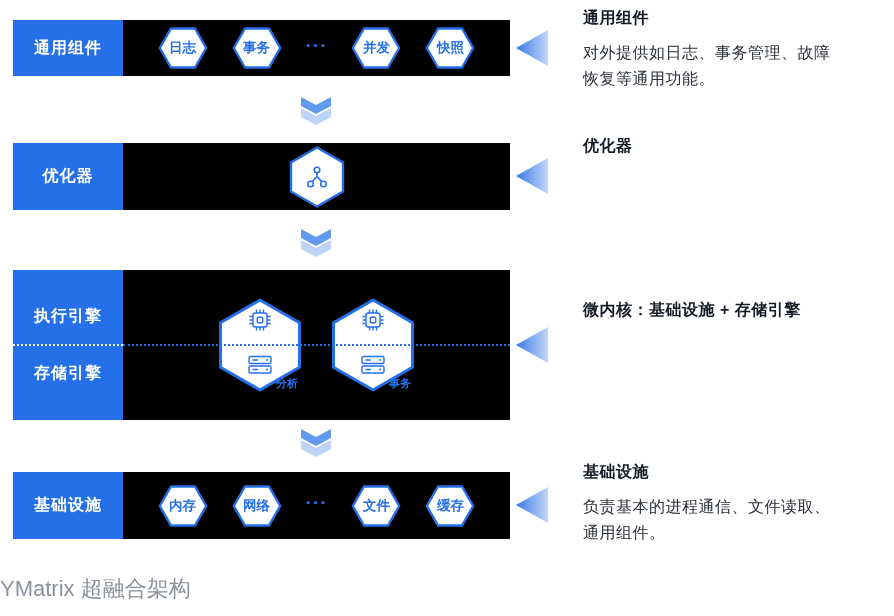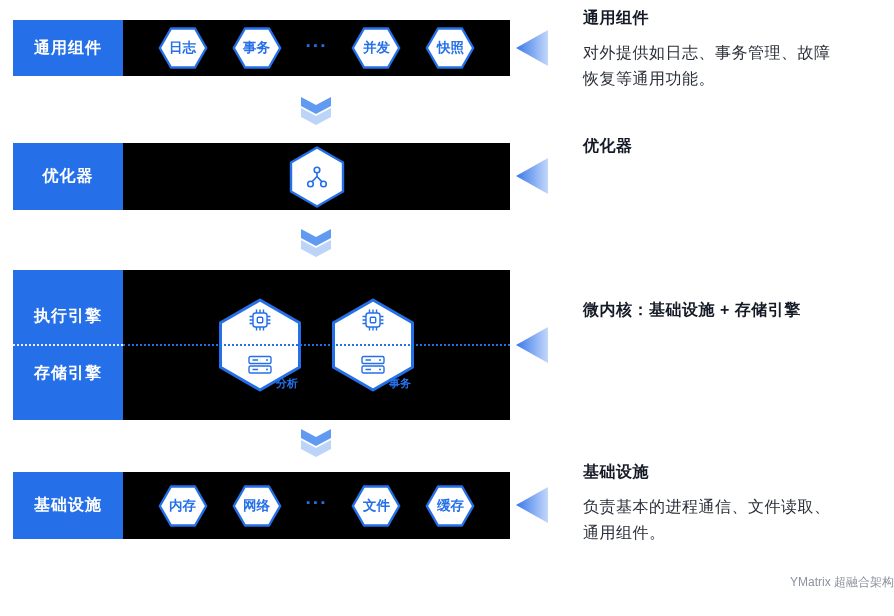--- a/index.html
+++ b/index.html
@@ -55,21 +55,21 @@
   .chevron { position:absolute; left:301px; line-height:0; }
   .arrow   { position:absolute; left:516px; line-height:0; }
 
   .note { position:absolute; left:583px; width:292px; }
   .note-title { font-size:16px; font-weight:bold; color:#151b26; letter-spacing:0.5px; }
   .note-body  {
     margin-top:11px; font-size:16px; color:#2a2f38; line-height:26px;
     letter-spacing:0.5px; white-space:pre-line;
   }
 
-  .caption { position:absolute; left:0; right:0; top:574px; text-align:right; font-size:12px; color:#8b919b; }
+  .caption { position:absolute; left:0; right:0; top:574px; text-align:left; font-size:22px; color:#8b919b; }
 </style>
 </head>
 <body>
 
 <div class="canvas">
 
   <svg width="0" height="0" style="position:absolute" aria-hidden="true">
     <defs>
       <linearGradient id="arrowGrad" x1="0" y1="0" x2="1" y2="0">
         <stop offset="0%" stop-color="#3a77ea"></stop>

